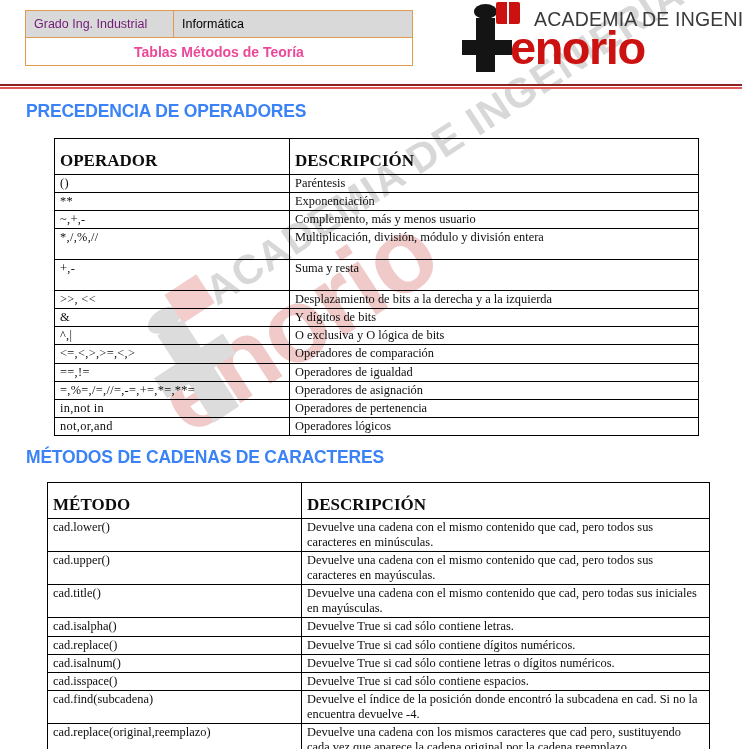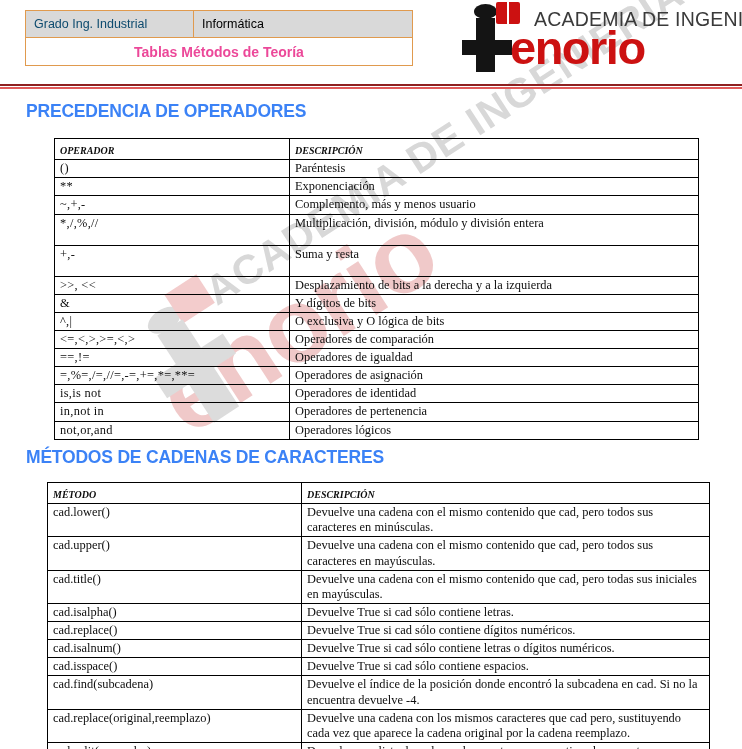--- a/index.html
+++ b/index.html
@@ -113,29 +113,29 @@
     box-sizing: border-box;
     background: #ffffff;
   }
   .hdr-row-top {
     display: flex;
     background: #d9d9d9;
     border-bottom: 1px solid #e09a4e;
     height: 26px;
   }
   .hdr-cell-course {
-    width: 168px;
+    width: 148px;
     border-right: 1px solid #e09a4e;
     display: flex;
     align-items: center;
     padding-left: 8px;
     box-sizing: border-box;
     font-family: "Liberation Sans", sans-serif;
     font-size: 12.5px;
-    color: #0c4a6e;
+    color: #701a75;
   }
   .hdr-cell-subject {
     flex: 1;
     display: flex;
     align-items: center;
     padding-left: 8px;
     box-sizing: border-box;
     font-family: "Liberation Sans", sans-serif;
     font-size: 12.5px;
     color: #000000;
@@ -290,24 +290,23 @@
     vertical-align: top;
     padding: 1px 4px 1px 5px;
     font-size: 12.4px;
     line-height: 1.22;
     color: #0d0d0d;
     text-align: left;
     background: transparent;
   }
   table.doc-table th {
     font-weight: bold;
-    font-size: 10px;
-    padding-top: 6px;
+    font-size: 17px;
+    padding-top: 12px;
     padding-bottom: 2px;
-    font-style: italic;
   }
 
   #table-precedencia {
     left: 54px;
     top: 138px;
     width: 645px;
   }
   #table-precedencia .col-op { width: 225px; }
 
   #table-metodos {
@@ -420,24 +419,20 @@
       </tr>
       <tr>
         <td class="col-op op-sym">==,!=</td>
         <td>Operadores de igualdad</td>
       </tr>
       <tr>
         <td class="col-op op-sym">=,%=,/=,//=,-=,+=,*=,**=</td>
         <td>Operadores de asignación</td>
       </tr>
       <tr>
-        <td class="col-op op-sym">is,is not</td>
-        <td>Operadores de identidad</td>
-      </tr>
-      <tr>
         <td class="col-op op-sym">in,not in</td>
         <td>Operadores de pertenencia</td>
       </tr>
       <tr>
         <td class="col-op op-sym">not,or,and</td>
         <td>Operadores lógicos</td>
       </tr>
     </tbody>
 </table>
 

